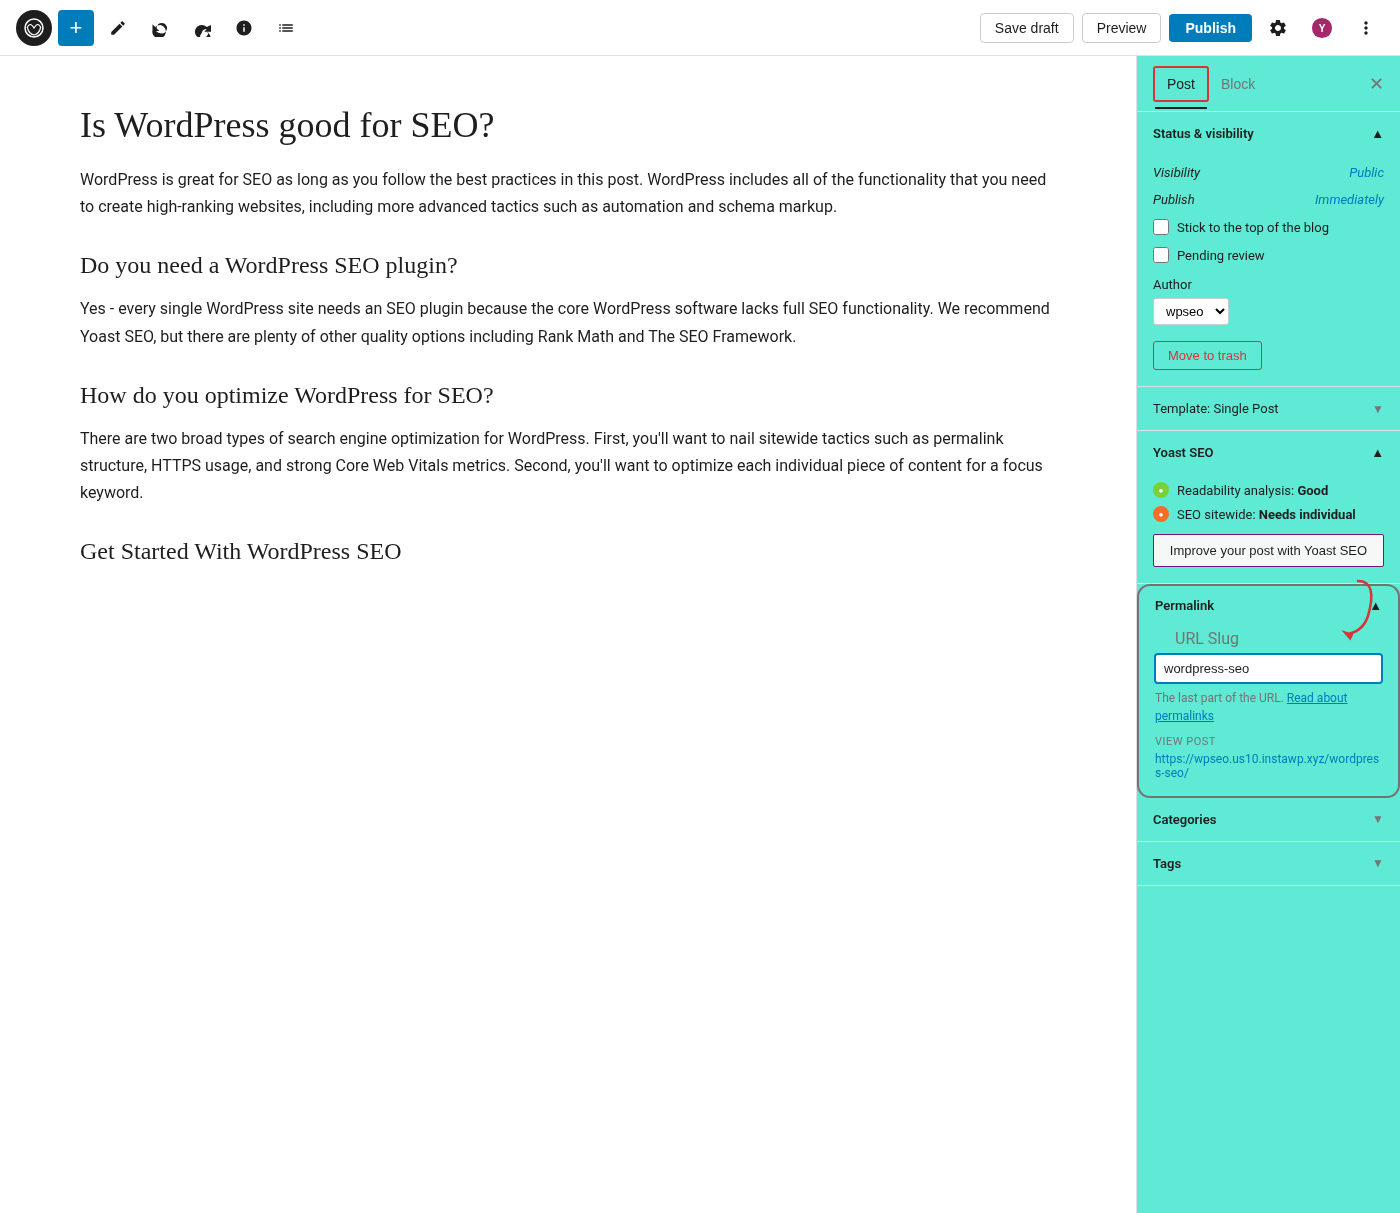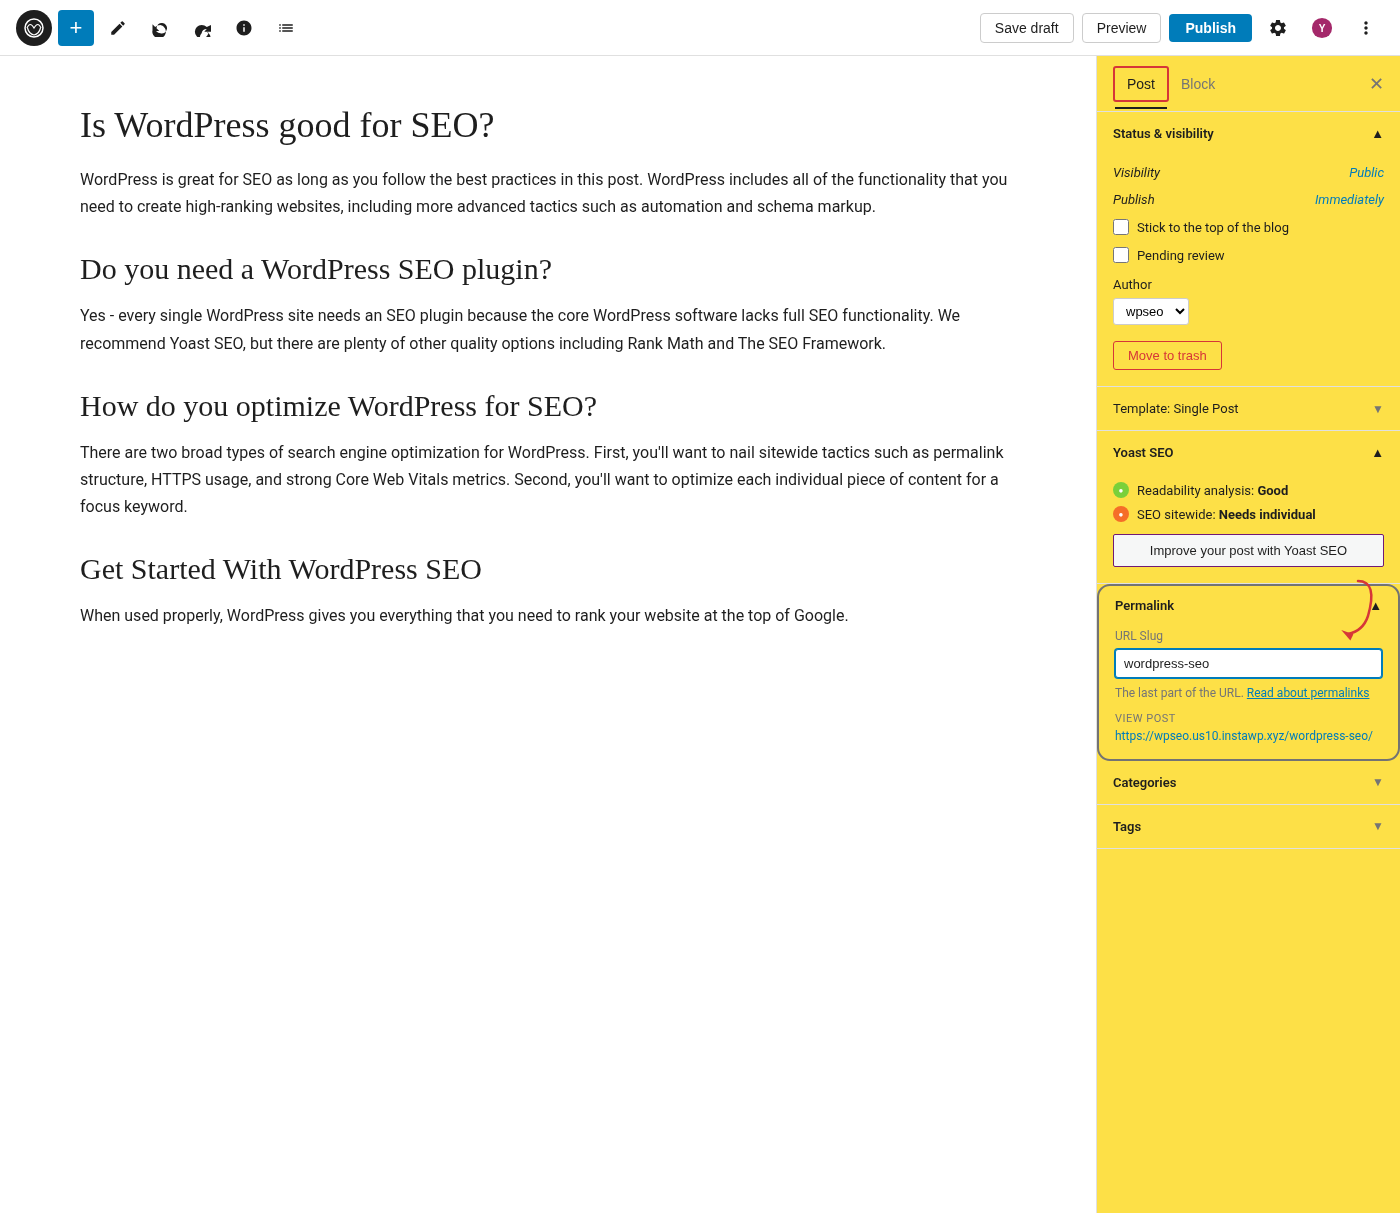--- a/index.html
+++ b/index.html
@@ -56,32 +56,32 @@
     
     .editor-area {
       flex: 1; overflow-y: auto; padding: 48px 80px;
       background: #fff;
     }
     .editor-area h1 {
       font-size: 36px; font-weight: 400; color: #1e1e1e;
       margin-bottom: 20px; font-family: Georgia, serif;
     }
     .editor-area h2 {
-      font-size: 30px; font-weight: 400; color: #1e1e1e;
+      font-size: 24px; font-weight: 400; color: #1e1e1e;
       margin-bottom: 16px; margin-top: 32px; font-family: Georgia, serif;
     }
     .editor-area p {
       font-size: 16px; line-height: 1.7; color: #1e1e1e;
       margin-bottom: 24px;
     }
 
     
     .sidebar {
-      width: 304px; border-left: 1px solid #e0e0e0;
-      overflow-y: auto; background: #fde047; flex-shrink: 0;
+      width: 264px; border-left: 1px solid #e0e0e0;
+      overflow-y: auto; background: #5eead4; flex-shrink: 0;
     }
 
     
     .sidebar-tabs {
       display: flex; align-items: center; border-bottom: 1px solid #e0e0e0;
       padding: 0 16px; height: 56px; position: relative;
     }
     .sidebar-tab {
       padding: 8px 12px; cursor: pointer; font-size: 14px;
       color: #757575; border: none; background: transparent;
@@ -174,21 +174,21 @@
     }
 
     
     .permalink-section {
       border: 2px solid #737373; border-radius: 13px; margin: 0;
     }
     .permalink-section .sidebar-section-header {
       padding: 12px 16px;
     }
 
-    .url-slug-label { font-size: 12px; color: #757575; margin-bottom: 6px; }
+    .url-slug-label { font-size: 16px; color: #757575; margin-bottom: 6px; margin-left: 20px; }
     .url-slug-input {
       width: 100%; border: 1px solid #007cba; border-radius: 3px;
       padding: 6px 8px; font-size: 13px; color: #1e1e1e;
       outline: none; box-shadow: 0 0 0 1px #007cba;
     }
     .url-desc { font-size: 12px; color: #757575; margin-top: 6px; line-height: 1.5; }
     .url-desc a { color: #007cba; }
     .view-post-label { font-size: 11px; color: #757575; text-transform: uppercase; letter-spacing: 0.5px; margin-top: 10px; margin-bottom: 4px; }
     .view-post-link { font-size: 12px; color: #007cba; word-break: break-all; cursor: pointer; }
 
@@ -277,21 +277,20 @@
 <div class="main-layout">
 
   <div class="editor-area">
     <h1>Is WordPress good for SEO?</h1>
     <p>WordPress is great for SEO as long as you follow the best practices in this post. WordPress includes all of the functionality that you need to create high-ranking websites, including more advanced tactics such as automation and schema markup.</p>
     <h2>Do you need a WordPress SEO plugin?</h2>
     <p>Yes - every single WordPress site needs an SEO plugin because the core WordPress software lacks full SEO functionality. We recommend Yoast SEO, but there are plenty of other quality options including Rank Math and The SEO Framework.</p>
     <h2>How do you optimize WordPress for SEO?</h2>
     <p>There are two broad types of search engine optimization for WordPress. First, you'll want to nail sitewide tactics such as permalink structure, HTTPS usage, and strong Core Web Vitals metrics. Second, you'll want to optimize each individual piece of content for a focus keyword.</p>
     <h2>Get Started With WordPress SEO</h2>
-    <p>When used properly, WordPress gives you everything that you need to rank your website at the top of Google.</p>
   </div>
 
   <div class="sidebar">
 
     <div class="sidebar-tabs">
       <button class="sidebar-tab active">Post</button>
       <button class="sidebar-tab">Block</button>
       <button class="sidebar-close">✕</button>
     </div>
 

